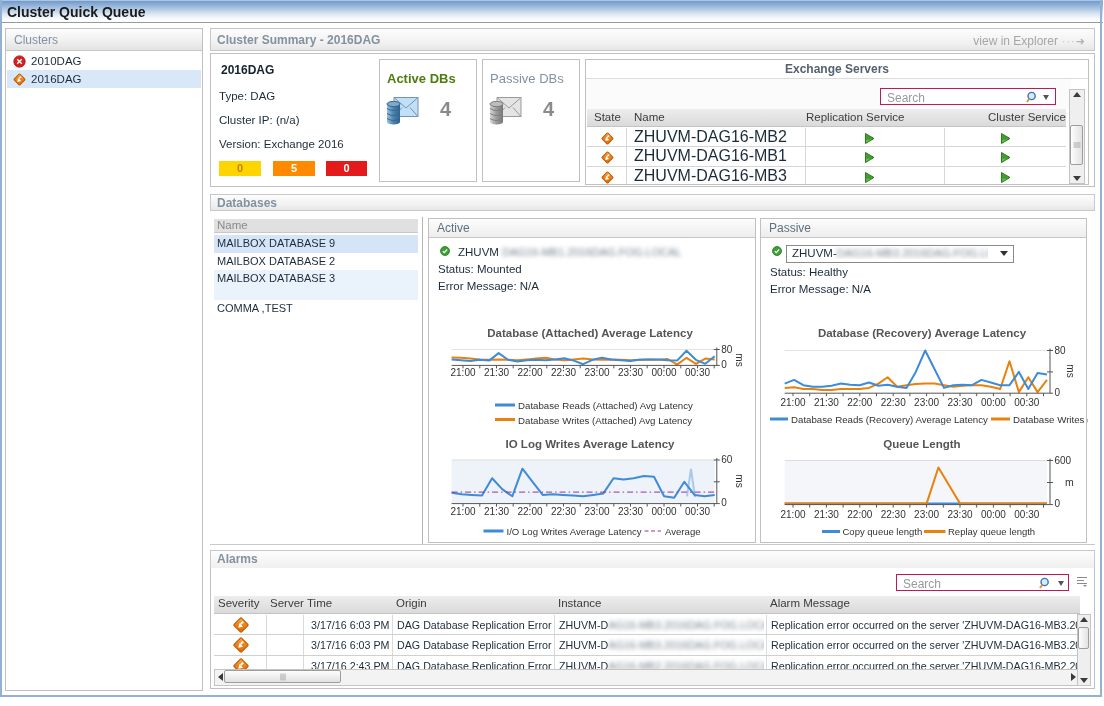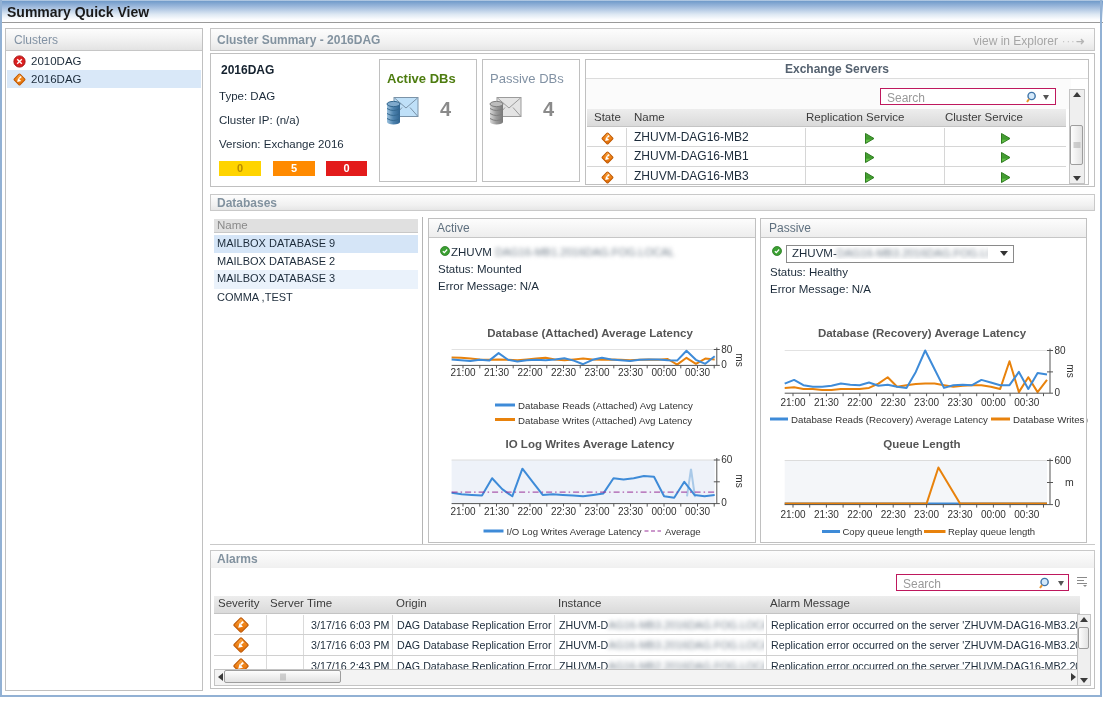--- a/index.html
+++ b/index.html
@@ -22,21 +22,21 @@
 .sb-thumb{position:absolute;background:linear-gradient(90deg,#fdfdfd,#e2e2e2);border:1px solid #9d9d9d;border-radius:2px}
 .sb-thumb.h{background:linear-gradient(#fdfdfd,#e2e2e2)}
 .ridges{position:absolute;left:50%;top:50%;transform:translate(-50%,-50%);display:flex;flex-direction:column;gap:1px}
 .ridges i{display:block;width:7px;height:1px;background:#a8a8a8}
 .ridges.h{flex-direction:row}
 .ridges.h i{width:1px;height:7px}
 .tri-up{width:0;height:0;border-left:4px solid transparent;border-right:4px solid transparent;border-bottom:5px solid #3a3a3a}
 .tri-dn{width:0;height:0;border-left:4px solid transparent;border-right:4px solid transparent;border-top:5px solid #3a3a3a}
 .tri-lf{width:0;height:0;border-top:4px solid transparent;border-bottom:4px solid transparent;border-right:5px solid #3a3a3a}
 .tri-rt{width:0;height:0;border-top:4px solid transparent;border-bottom:4px solid transparent;border-left:5px solid #3a3a3a}
-.esrow{position:relative;height:19.3px;border-bottom:1px solid #d6d6d6;font-size:12px}
+.esrow{position:relative;height:19.3px;border-bottom:1px solid #d6d6d6;font-size:16px}
 .esrow .c1{position:absolute;left:0;top:0;width:40px;height:100%;border-right:1px solid #d6d6d6}
 .esrow .c2{position:absolute;left:40px;top:0;width:179px;height:100%;border-right:1px solid #d6d6d6;line-height:18.5px;padding-left:7px}
 .esrow .c3{position:absolute;left:219px;top:0;width:139px;height:100%;border-right:1px solid #d6d6d6}
 .esrow .c4{position:absolute;left:358px;top:0;width:121px;height:100%}
 .alrow{position:relative;height:20.5px;border-bottom:1px solid #d0d0d0;font-size:10.7px;color:#1c2b3a;white-space:nowrap}
 .alrow i{font-style:normal;position:absolute;top:0;height:100%;line-height:20px;overflow:hidden}
 .av{position:absolute;border-right:1px solid #dadada;top:0;height:100%}
 </style>
 </head>
 <body>
@@ -60,21 +60,21 @@
       <linearGradient id="pg" x1="0" y1="0" x2="0" y2="1">
         <stop offset="0" stop-color="#4e9e3c"></stop>
         <stop offset="0.55" stop-color="#3f9c2d"></stop>
         <stop offset="0.75" stop-color="#6cc94e"></stop>
         <stop offset="1" stop-color="#3c8f2b"></stop>
       </linearGradient>
     </defs>
   </svg>
 
 <div class="titlebar">
-    <span>Summary Quick View</span>
+    <span>Cluster Quick Queue</span>
   </div>
 
 <div class="panel" id="clusters" style="left:5px;top:28px;width:198px;height:663px">
   <div class="phead">Clusters</div>
   <div class="abs" style="left:1px;top:24px;right:1px">
     <div style="position:relative;height:17px;padding-left:24px;line-height:17px" class="dk"><svg class="abs" style="left:6px;top:2px" width="13" height="13" viewBox="0 0 13 13">
           <circle cx="6.5" cy="6.5" r="5.6" fill="#da1f1f" stroke="#a81111" stroke-width="1"></circle>
           <path d="M4.2 4.2 L8.8 8.8 M8.8 4.2 L4.2 8.8" stroke="#fff" stroke-width="1.4" fill="none"></path>
         </svg>2010DAG</div>
     <div style="position:relative;height:18px;padding-left:24px;line-height:18px;background:#d9e8f8" class="dk"><svg class="abs" style="left:6px;top:3px" width="13" height="13" viewBox="0 0 13 13">
@@ -137,21 +137,21 @@
           <circle cx="5.6" cy="5" r="3.6" fill="#d4e9fa" stroke="#3f74a8" stroke-width="1.4"></circle>
           <line x1="3" y1="8.2" x2="1" y2="11" stroke="#e8962e" stroke-width="2"></line>
         </svg>
       <span class="abs tri-dn" style="right:6px;top:6px;border-left-width:3.5px;border-right-width:3.5px;border-top-color:#555"></span>
     </div>
 
     <div class="abs grayhdr" style="left:1px;top:49px;width:479px;height:18px;background:linear-gradient(#ededed,#dadada);border-bottom:1px solid #c4c4c4;font-size:11.5px;color:#3c3c3c">
       <span class="abs" style="left:7px;top:2px">State</span>
       <span class="abs" style="left:47px;top:2px">Name</span>
       <span class="abs" style="left:219px;top:2px;width:139px;text-align:left">Replication Service</span>
-      <span class="abs" style="left:358px;top:2px;width:121px;text-align:left">Cluster Service</span>
+      <span class="abs" style="left:358px;top:2px;width:121px;text-align:right">Cluster Service</span>
     </div>
     <div id="estable" class="abs" style="left:1px;top:68px;width:479px">
       <div class="esrow">
           <span class="c1">
             <svg class="abs" style="left:14px;top:4px" width="13" height="13" viewBox="0 0 13 13">
               <rect x="2.4" y="2.4" width="8.2" height="8.2" rx="1" transform="rotate(45 6.5 6.5)" fill="url(#wg)" stroke="#c05a04" stroke-width="1"></rect>
               <line x1="8.2" y1="3.6" x2="6.2" y2="5.6" stroke="#fff" stroke-width="1.4"></line>
               <polygon points="4.1,8.9 8.2,8.1 5.1,4.9" fill="#fff"></polygon>
             </svg>
           </span>
@@ -227,33 +227,33 @@
 <div class="abs subhead" style="left:210px;top:194px;width:885px;height:17px;border:1px solid #c9c9c9">
   <span class="abs" style="left:6px;top:1px">Databases</span>
 </div>
 
 <div class="abs" style="left:214px;top:219px;width:204px;height:14px;background:#e0e0e0;border-bottom:1px solid #c8c8c8;color:#8a8a8a;font-size:11.5px">
     <span class="abs" style="left:3px;top:0">Name</span>
   </div>
 <div class="abs" style="left:214px;top:235px;width:204px;font-size:11px">
   <div class="dk row-sel" style="height:17.5px;line-height:17.5px;padding-left:3px">MAILBOX DATABASE 9</div>
   <div class="dk" style="height:17.4px;line-height:17.4px;padding-left:3px">MAILBOX DATABASE 2</div>
-  <div class="dk row-alt" style="height:19px;line-height:17.5px;padding-left:3px">MAILBOX DATABASE 3</div>
+  <div class="dk row-alt" style="height:30px;line-height:17.5px;padding-left:3px">MAILBOX DATABASE 3</div>
   <div class="dk" style="height:17.4px;line-height:17.4px;padding-left:3px">COMMA ,TEST</div>
 </div>
 <div class="abs" style="left:422px;top:217px;width:1px;height:327px;background:#b5b5b5"></div>
 <div class="abs" style="left:210px;top:544px;width:885px;height:1px;background:#c9c9c9"></div>
 
 <div class="panel" id="activepanel" style="left:428px;top:218px;width:328px;height:325px">
   <div class="phead" style="height:19px;line-height:19px;background:linear-gradient(#fdfdfd,#ededed);color:#5f707f">Active</div>
   <svg class="abs" style="left:11px;top:26.5px" width="10" height="10" viewBox="0 0 12 12">
       <circle cx="6" cy="6" r="5.4" fill="#3ba032" stroke="#2b7d24" stroke-width="1"></circle>
       <path d="M3.4 6.3 L5.2 8 L8.6 4.2" stroke="#fff" stroke-width="1.5" fill="none"></path>
     </svg>
-  <div class="abs dk" style="left:22px;top:27px">ZHUVM<span style="filter:blur(2px);color:#76828e;font-size:11px"> DAG16-MB1.2016DAG.FOG.LOCAL</span></div>
+  <div class="abs dk" style="left:29px;top:27px">ZHUVM<span style="filter:blur(2px);color:#76828e;font-size:11px"> DAG16-MB1.2016DAG.FOG.LOCAL</span></div>
   <div class="abs dk" style="left:9px;top:44px">Status: Mounted</div>
   <div class="abs dk" style="left:9px;top:61px">Error Message: N/A</div>
   <svg id="chartA1" class="abs" style="left:0;top:100px" width="328" height="110" viewBox="0 0 328 110">
       <text x="161" y="18" font-size="11.5" font-weight="bold" fill="#555" text-anchor="middle">Database (Attached) Average Latency</text>
       <line x1="22.6" y1="30.5" x2="285.7" y2="30.5" stroke="#e2e2e2"></line>
       <polyline points="22.6,38.5 32.0,38.8 41.4,39.6 50.8,40.4 60.2,40.8 69.6,40.4 79.0,40.8 88.4,41.2 97.8,40.4 107.2,39.6 116.6,38.8 126.0,40.4 135.4,41.2 144.8,40.4 154.1,39.6 163.5,40.4 172.9,40.8 182.3,40.4 191.7,40.8 201.1,41.2 210.5,40.8 219.9,40.4 229.3,40.8 238.7,40.0 248.1,45.6 257.5,38.8 266.9,44.8 276.3,39.6 285.7,40.4" fill="none" stroke="#e8820c" stroke-width="2" stroke-linejoin="round"></polyline>
       <polyline points="22.6,40.4 32.0,41.2 41.4,42.0 50.8,40.8 60.2,41.6 69.6,34.1 79.0,40.8 88.4,42.4 97.8,41.2 107.2,40.8 116.6,41.2 126.0,40.4 135.4,39.2 144.8,41.6 154.1,45.2 163.5,40.8 172.9,38.8 182.3,40.4 191.7,41.2 201.1,42.0 210.5,40.8 219.9,40.4 229.3,40.4 238.7,41.2 248.1,41.6 257.5,31.7 266.9,40.8 276.3,44.8 285.7,37.3" fill="none" stroke="#3e8bd8" stroke-width="2" stroke-linejoin="round"></polyline>
       <line x1="22.6" y1="46.4" x2="285.7" y2="46.4" stroke="#555" stroke-width="1"></line>
       <line x1="34.0" y1="46.4" x2="34.0" y2="49.4" stroke="#555"></line>
       <line x1="50.8" y1="46.4" x2="50.8" y2="49.4" stroke="#555"></line>

